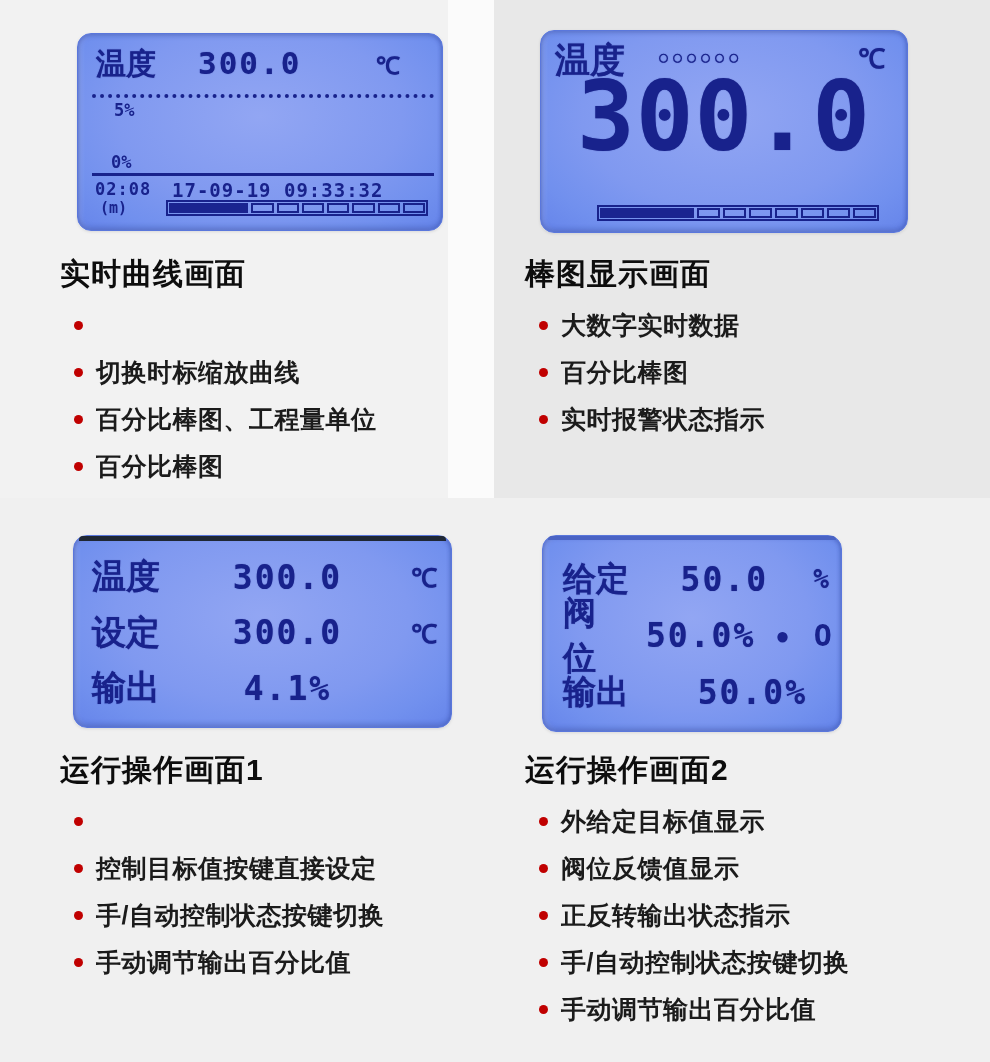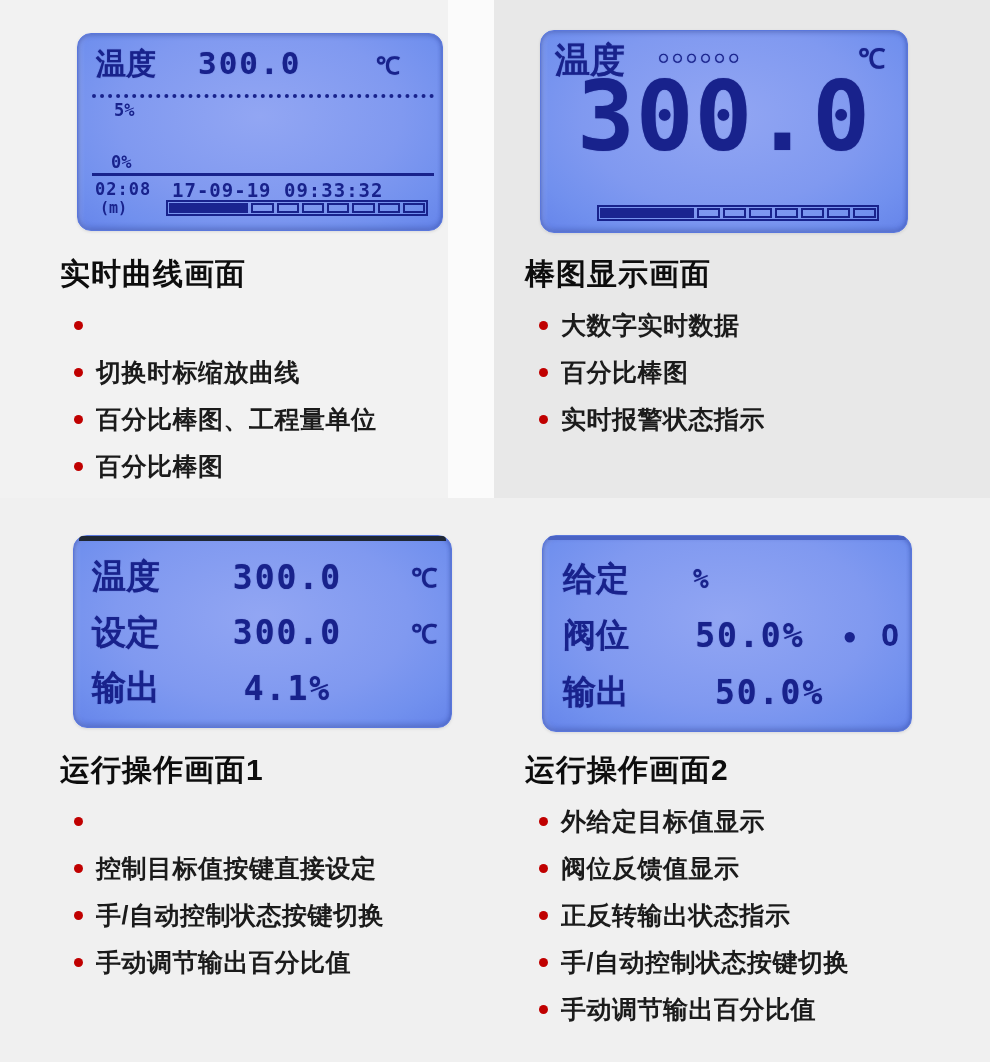--- a/index.html
+++ b/index.html
@@ -53,21 +53,21 @@
   .bar { display:flex; gap:3px; border:2px solid #18228c; padding:1px; }
   .bar-fill { background:#1a2490; height:100%; }
   .bar-segs { flex:1; display:flex; gap:3px; }
   .bar-segs .seg { flex:1; border:2px solid #18228c; }
 
   
   .lcd3 { left:73px; top:535px; width:379px; height:193px; padding:16px 14px 14px 18px;
           display:flex; flex-direction:column; justify-content:space-between; }
   .lcd3::before { content:""; position:absolute; top:0; left:5px; right:5px; height:5px;
                   background:#1f2734; border-radius:4px 4px 0 0; }
-  .lcd4 { left:542px; top:535px; width:370px; height:197px; padding:18px 12px 14px 20px;
+  .lcd4 { left:542px; top:535px; width:300px; height:197px; padding:18px 12px 14px 20px;
           display:flex; flex-direction:column; justify-content:space-between; }
   .lcd4::before { content:""; position:absolute; top:0; left:5px; right:5px; height:4px;
                   background:#4a63c4; border-radius:4px 4px 0 0; }
   .oprow { display:flex; align-items:center; height:50px; }
   .lcd3 .oprow .lbl { width:104px; font-size:34px; }
   .lcd3 .oprow .val { flex:1; text-align:center; font-size:33px; letter-spacing:2px; }
   .lcd3 .oprow .unt { width:58px; text-align:right; font-size:26px; font-weight:700; }
   .lcd4 .oprow .lbl { width:102px; font-size:33px; }
   .lcd4 .oprow .val { width:158px; margin-left:50px; font-size:33px; letter-spacing:2px; }
   .lcd4 .oprow .unt { font-size:26px; font-weight:700; margin-left:28px; }
@@ -156,20 +156,21 @@
     <div class="oprow">
       <span class="lcd-cn lbl">输出</span>
       <span class="lcd-num val">4.1%</span>
       <span class="lcd-num unt"></span>
     </div>
   </div>
 
   <div class="lcd lcd4">
     <div class="oprow">
       <span class="lcd-cn lbl">给定</span>
+      <span class="lcd-num val">50.0</span>
       <span class="lcd-num unt">%</span>
     </div>
     <div class="oprow">
       <span class="lcd-cn lbl">阀位</span>
       <span class="lcd-num val">50.0%</span>
       <span class="st-filled">●</span>
       <span class="st-open">O</span>
     </div>
     <div class="oprow">
       <span class="lcd-cn lbl">输出</span>

